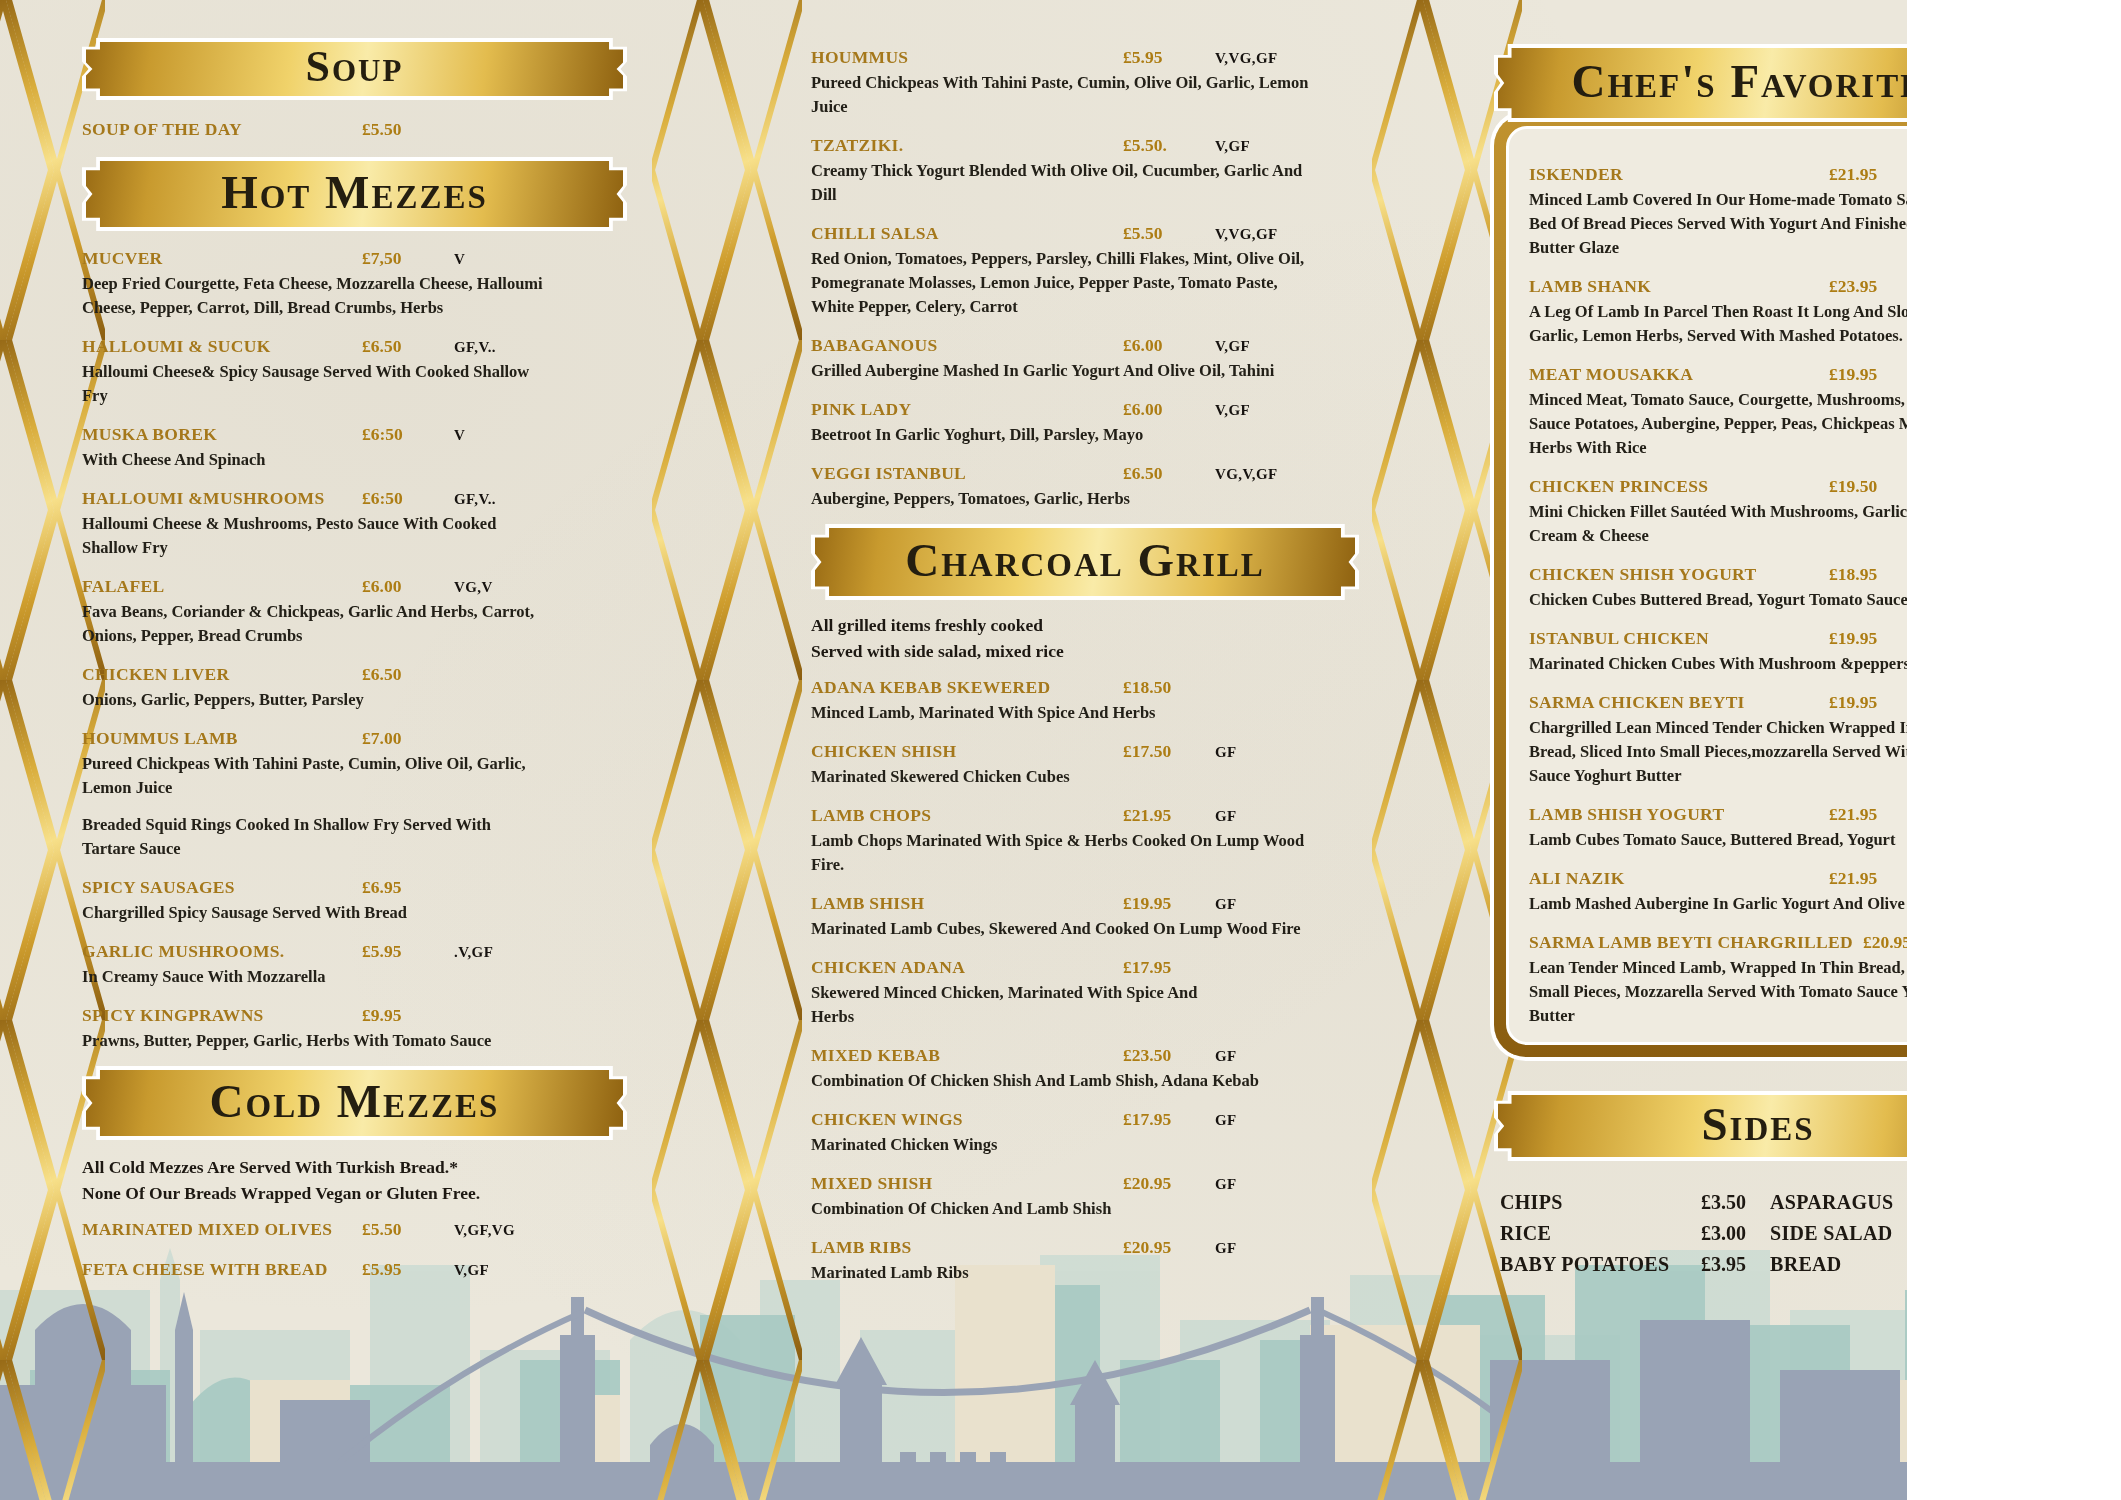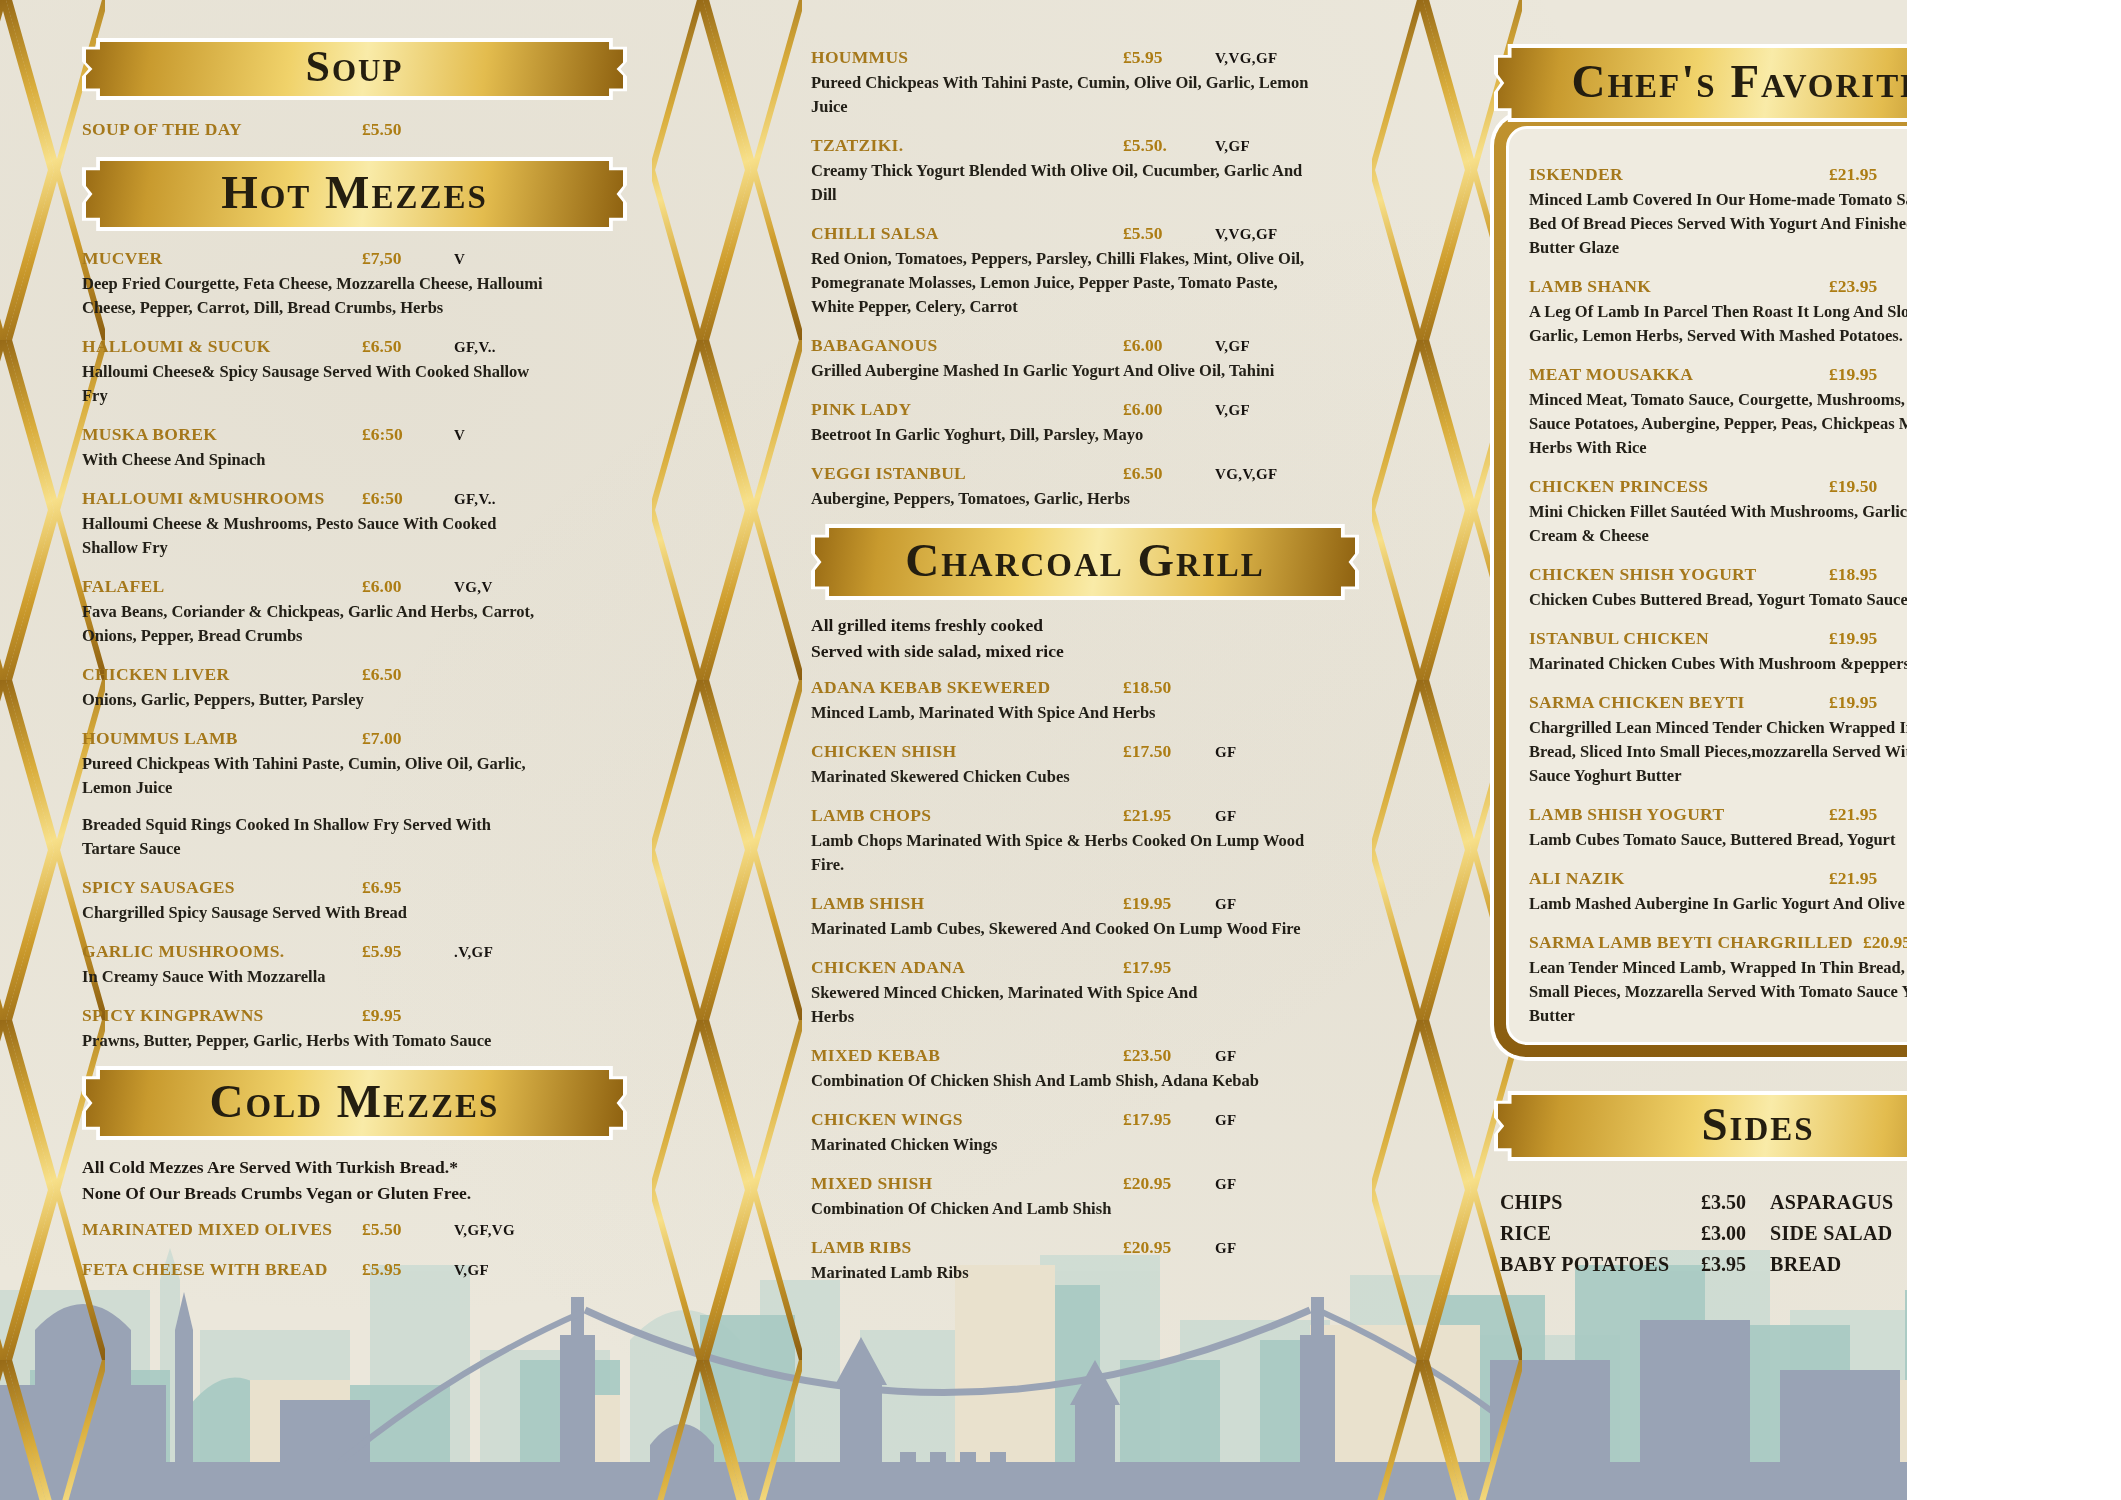--- a/index.html
+++ b/index.html
@@ -286,21 +286,21 @@
     </div>
 
     <div class="plaque plq-cold">
       <div class="plaque-inner">
           <span class="plaque-title">Cold Mezzes</span>
         </div>
     </div>
 
     <div class="notes">
       <div class="note">All Cold Mezzes Are Served With Turkish Bread.*</div>
-      <div class="note">None Of Our Breads Crumbs Vegan or Gluten Free.</div>
+      <div class="note">None Of Our Breads Wrapped Vegan or Gluten Free.</div>
     </div>
 
     <div class="item">
       <div class="item-head">
         <span class="i-name">MARINATED MIXED OLIVES</span>
         <span class="i-price">£5.50</span>
         <span class="i-tags">V,GF,VG</span>
       </div>
     </div>
 

